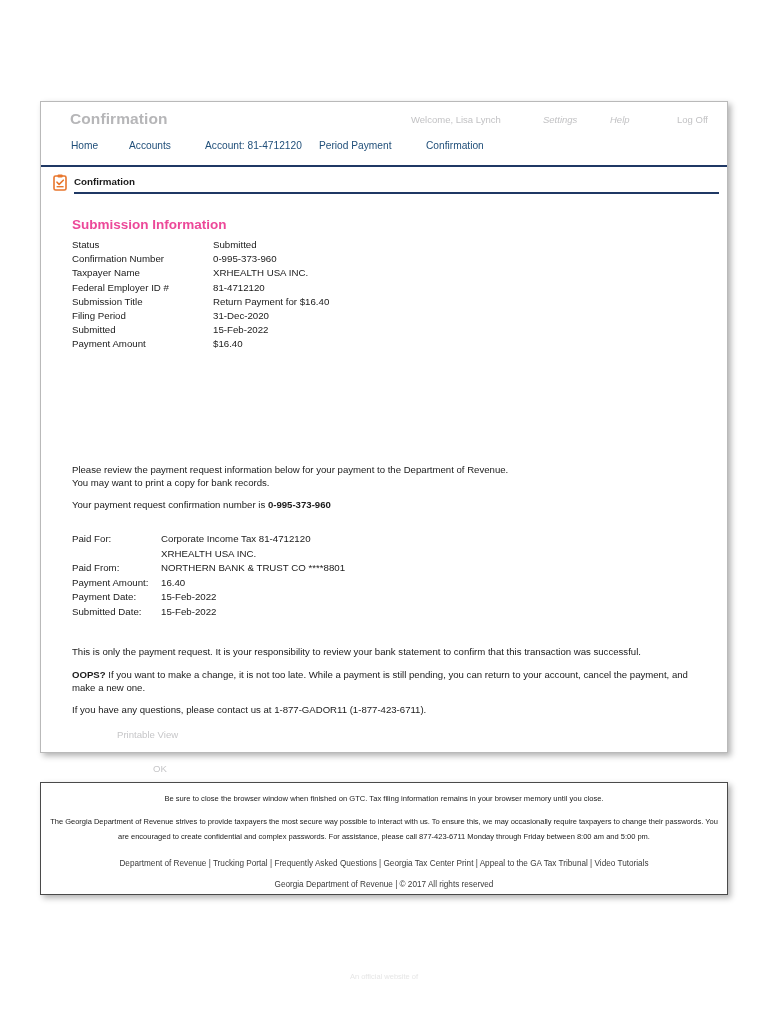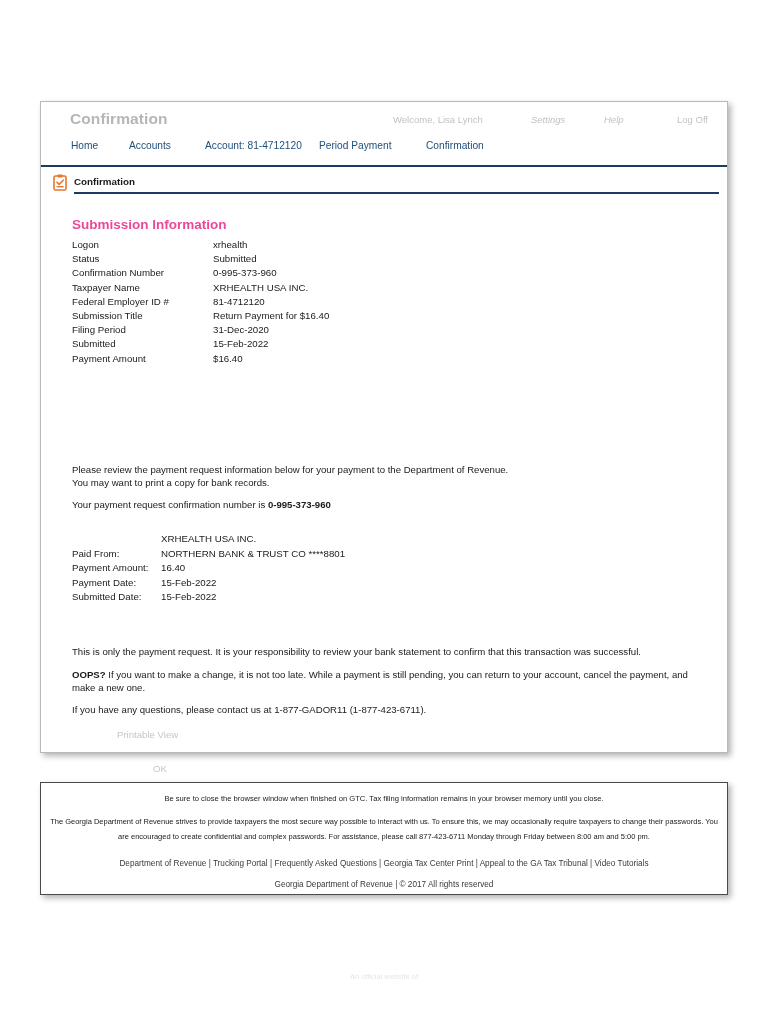--- a/index.html
+++ b/index.html
@@ -42,21 +42,21 @@
     font-size: 15.5px;
     font-weight: bold;
     color: #b6b6b8;
     letter-spacing: 0.1px;
   }
   .header-right {
     position: absolute;
     right: 12px;
     top: 12px;
     display: flex;
-    gap: 13px;
+    gap: 7px;
   }
   .header-right span {
     font-size: 9.5px;
     color: #c2c2c4;
     display: inline-block;
   }
   .hr-welcome { width: 125px; }
   .hr-item    { width: 60px; text-align: left; font-style: italic; }
   .hr-last    { width: 38px; text-align: left; }
 
@@ -315,24 +315,20 @@
     <span class="sec-rule"></span>
   </div>
 
   <div class="content">
 
     <h2 class="block-title">Submission Information</h2>
 
     <table class="info-table">
       <tbody>
         <tr>
-          <td class="lab">Logon</td>
-          <td class="val">xrhealth</td>
-        </tr>
-        <tr>
           <td class="lab">Status</td>
           <td class="val">Submitted</td>
         </tr>
         <tr>
           <td class="lab">Confirmation Number</td>
           <td class="val">0-995-373-960</td>
         </tr>
         <tr>
           <td class="lab">Taxpayer Name</td>
           <td class="val">XRHEALTH USA INC.</td>
@@ -364,20 +360,24 @@
       <div>Please review the payment request information below for your payment to the Department of Revenue.</div>
       <div>You may want to print a copy for bank records.</div>
     </div>
 
     <div class="para p-conf">
       <span>Your payment request confirmation number is </span><b>0-995-373-960</b>
     </div>
 
     <table class="pay-table">
       <tbody>
+        <tr>
+          <td class="lab">Paid For:</td>
+          <td class="val">Corporate Income Tax 81-4712120</td>
+        </tr>
         <tr>
           <td class="lab"></td>
           <td class="val">XRHEALTH USA INC.</td>
         </tr>
         <tr>
           <td class="lab">Paid From:</td>
           <td class="val">NORTHERN BANK &amp; TRUST CO ****8801</td>
         </tr>
         <tr>
           <td class="lab">Payment Amount:</td>

